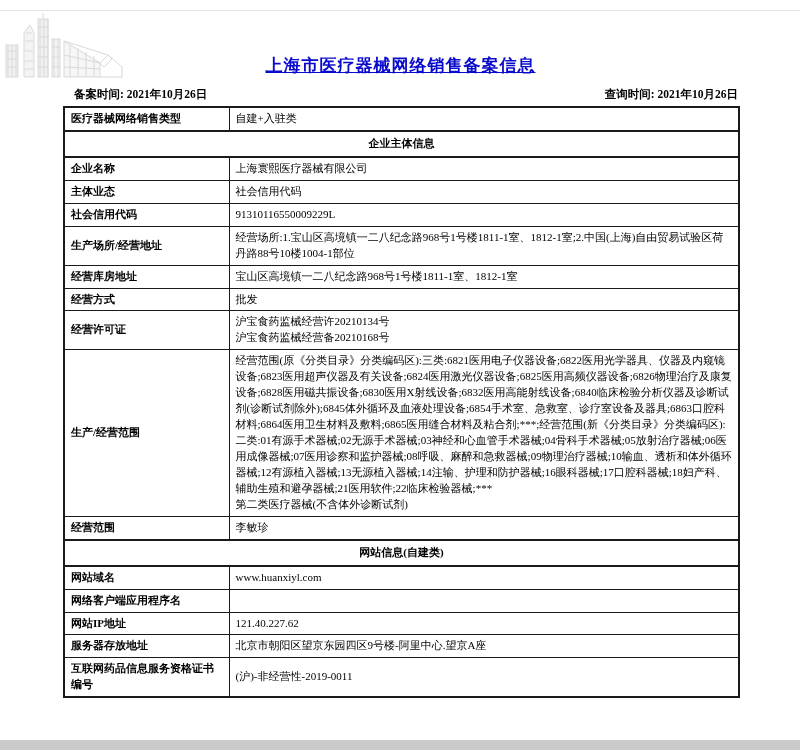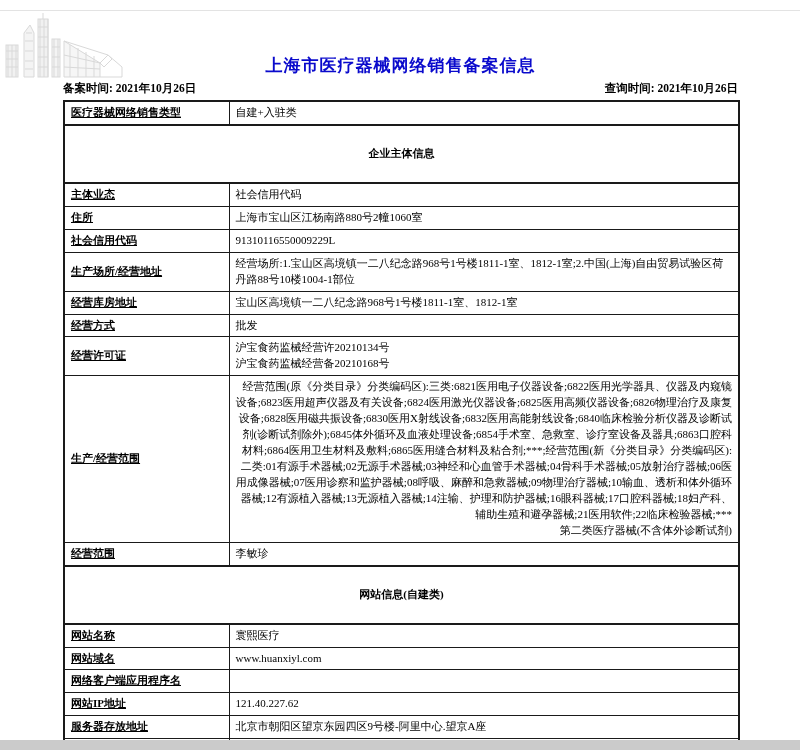--- a/index.html
+++ b/index.html
@@ -6,45 +6,46 @@
   body{
     width:800px;height:750px;position:relative;overflow:hidden;
     background:#ffffff;
     font-family:"Liberation Serif","DejaVu Serif",serif;
     color:#000;
   }
   .topline{position:absolute;top:10px;left:0;width:800px;height:1px;background:#e3e3e3;}
   .watermark{position:absolute;top:11px;left:4px;width:130px;height:68px;}
   .content{position:absolute;left:63px;top:54px;width:675px;}
   .page-title{
-    text-align:center;margin:0 0 4px 0;
+    text-align:center;margin:0 0 10px 0;
     font-size:17px;font-weight:bold;letter-spacing:1px;
     color:var(--title_blue,#0a0acc);
+    text-decoration:underline;
   }
   .meta-row{
     display:flex;justify-content:space-between;
-    font-size:11.5px;font-weight:bold;margin-bottom:4px;
+    font-size:11.5px;font-weight:bold;margin-bottom:4px;margin-left:11px;
   }
   table.main{
     width:675px;border-collapse:collapse;table-layout:fixed;
     border:2px solid var(--border_dark,#1a1a1a);
   }
   table.main td{
     border:1px solid var(--border_dark,#1a1a1a);
     font-size:11px;line-height:1.45;
     padding:3px 6px;vertical-align:middle;
     word-break:break-all;overflow:hidden;
   }
-  td.lbl{font-weight:bold;text-decoration:underline;}
+  td.lbl{font-weight:bold;}
   tr.section-row td{
-    text-align:center;font-weight:bold;padding:20px 6px;
+    text-align:center;font-weight:bold;padding:4px 6px;
     border-top:2px solid var(--border_dark,#1a1a1a);
     border-bottom:2px solid var(--border_dark,#1a1a1a);
   }
-  td.scope-cell{font-size:9.5px;line-height:1.4;padding:3px 5px;text-align:right;}
+  td.scope-cell{font-size:9.5px;line-height:1.4;padding:3px 5px;}
   td.empty-val{height:16px;}
   .bottom-strip{
     position:absolute;left:0;bottom:0;width:800px;height:10px;
     background:var(--edge_gray,#cbcbcb);
   }
 </style>
 </head>
 <body>
 
 <div class="topline"></div>
@@ -92,26 +93,26 @@
         <tr>
       <td class="lbl">医疗器械网络销售类型</td>
       <td colspan="3">自建+入驻类</td>
     </tr>
 
     <tr class="section-row">
       <td colspan="4">企业主体信息</td>
     </tr>
 
     <tr>
+      <td class="lbl">企业名称</td>
+      <td colspan="3">上海寰熙医疗器械有限公司</td>
+    </tr>
+    <tr>
       <td class="lbl">主体业态</td>
       <td colspan="3">社会信用代码</td>
-    </tr>
-    <tr>
-      <td class="lbl">住所</td>
-      <td colspan="3">上海市宝山区江杨南路880号2幢1060室</td>
     </tr>
     <tr>
       <td class="lbl">社会信用代码</td>
       <td colspan="3">91310116550009229L</td>
     </tr>
     <tr>
       <td class="lbl">生产场所/经营地址</td>
       <td colspan="3">经营场所:1.宝山区高境镇一二八纪念路968号1号楼1811-1室、1812-1室;2.中国(上海)自由贸易试验区荷丹路88号10楼1004-1部位</td>
     </tr>
     <tr>
@@ -139,24 +140,20 @@
     <tr>
       <td class="lbl">经营范围</td>
       <td colspan="3">李敏珍</td>
     </tr>
 
     <tr class="section-row">
       <td colspan="4">网站信息(自建类)</td>
     </tr>
 
     <tr>
-      <td class="lbl">网站名称</td>
-      <td colspan="3">寰熙医疗</td>
-    </tr>
-    <tr>
       <td class="lbl">网站域名</td>
       <td colspan="3">www.huanxiyl.com</td>
     </tr>
     <tr>
       <td class="lbl">网络客户端应用程序名</td>
       <td colspan="3" class="empty-val"></td>
     </tr>
     <tr>
       <td class="lbl">网站IP地址</td>
       <td colspan="3">121.40.227.62</td>

